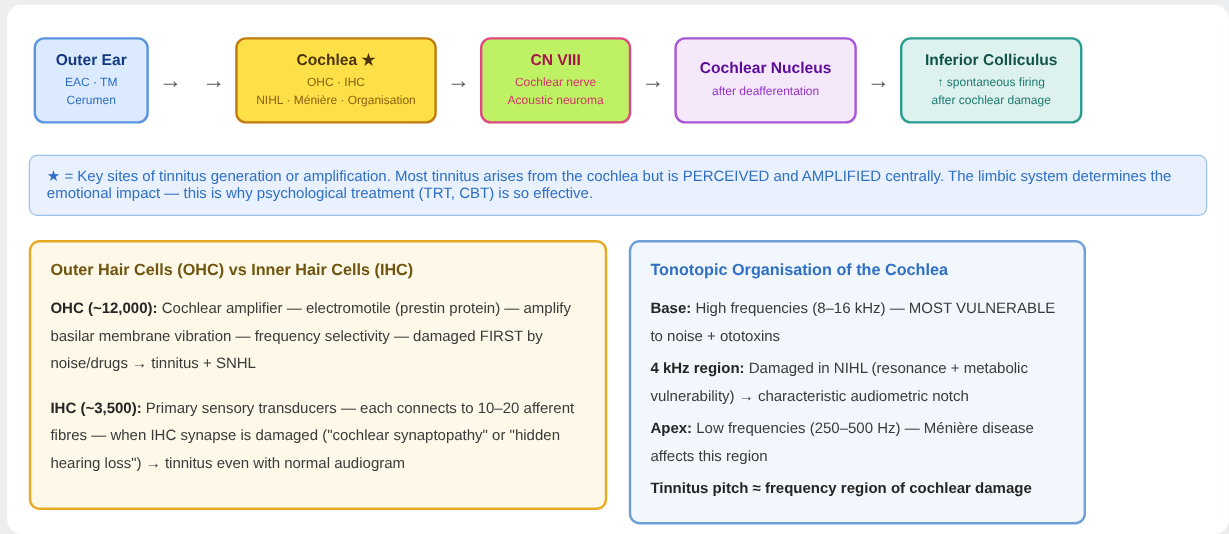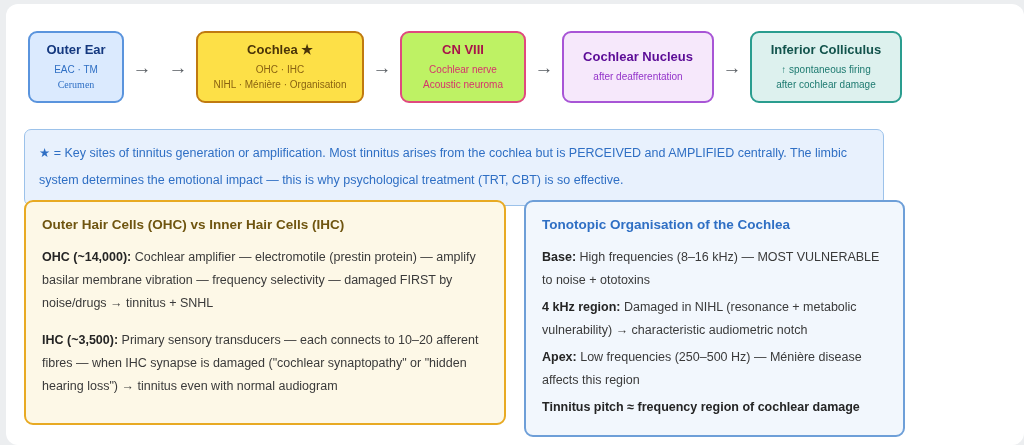--- a/index.html
+++ b/index.html
@@ -71,29 +71,29 @@
     font-size: 19px;
     line-height: 19px;
     user-select: none;
   }
 
   
   .star-banner {
     position: absolute;
     left: 18px;
     top: 125px;
-    width: 860px;
+    width: 982px;
     box-sizing: border-box;
     background: #e8f1fd;
     border: 1px solid #9cc2ea;
     border-radius: 7px;
     padding: 10px 14px 11px 14px;
     color: #2f6fc4;
     font-size: 12.5px;
-    line-height: 27px;
+    line-height: 14px;
   }
 
   
   .panels {
     position: absolute;
     left: 18px;
     top: 196px;
     width: 982px;
     display: flex;
     gap: 18px;
@@ -140,21 +140,21 @@
 </style>
 </head>
 <body>
 
 <div class="page-card">
 
   <div class="flow-row" id="flow-row">
       <div class="flow-node" style="background: rgb(219, 234, 254); border-color: rgb(90, 148, 221); width: 96px;">
         <div class="flow-title" style="color: rgb(20, 56, 127);">Outer Ear</div>
         <div class="flow-sub" style="color: rgb(47, 111, 196);">EAC · TM</div>
-        <div class="flow-sub" style="color: rgb(47, 111, 196); font-family: Liberation Serif, serif;">Cerumen</div>
+        <div class="flow-sub" style="color: rgb(47, 111, 196);">Cerumen</div>
       </div>
       <div class="flow-arrow">→</div>
       <div class="flow-arrow">→</div>
       <div class="flow-node" style="background: #fde047; border-color: rgb(192, 122, 16); width: 168px;">
         <div class="flow-title" style="color: rgb(74, 52, 8);">Cochlea ★</div>
         <div class="flow-sub" style="color: rgb(138, 99, 18);">OHC · IHC</div>
         <div class="flow-sub" style="color: rgb(138, 99, 18);">NIHL · Ménière · Organisation</div>
       </div>
       <div class="flow-arrow">→</div>
       <div class="flow-node" style="background: #bef264; border-color: rgb(224, 73, 127); width: 126px;">
@@ -177,21 +177,21 @@
 
   <div class="star-banner">
     <span>★ = Key sites of tinnitus generation or amplification. Most tinnitus arises from the cochlea but is PERCEIVED and AMPLIFIED centrally. The limbic system determines the emotional impact — this is why psychological treatment (TRT, CBT) is so effective.</span>
   </div>
 
   <div class="panels">
 
     <div class="panel panel-left">
       <div class="panel-heading">Outer Hair Cells (OHC) vs Inner Hair Cells (IHC)</div>
       <p class="para">
-        <b>OHC (~14,000):</b><span> Cochlear amplifier — electromotile (prestin protein) — amplify basilar membrane vibration — frequency selectivity — damaged FIRST by noise/drugs → tinnitus + SNHL</span>
+        <b>OHC (~12,000):</b><span> Cochlear amplifier — electromotile (prestin protein) — amplify basilar membrane vibration — frequency selectivity — damaged FIRST by noise/drugs → tinnitus + SNHL</span>
       </p>
       <p class="para gap-top">
         <b>IHC (~3,500):</b><span> Primary sensory transducers — each connects to 10–20 afferent fibres — when IHC synapse is damaged ("cochlear synaptopathy" or "hidden hearing loss") → tinnitus even with normal audiogram</span>
       </p>
     </div>
 
     <div class="panel panel-right">
       <div class="panel-heading">Tonotopic Organisation of the Cochlea</div>
       <p class="para tight">
         <b>Base:</b><span> High frequencies (8–16 kHz) — MOST VULNERABLE to noise + ototoxins</span>

